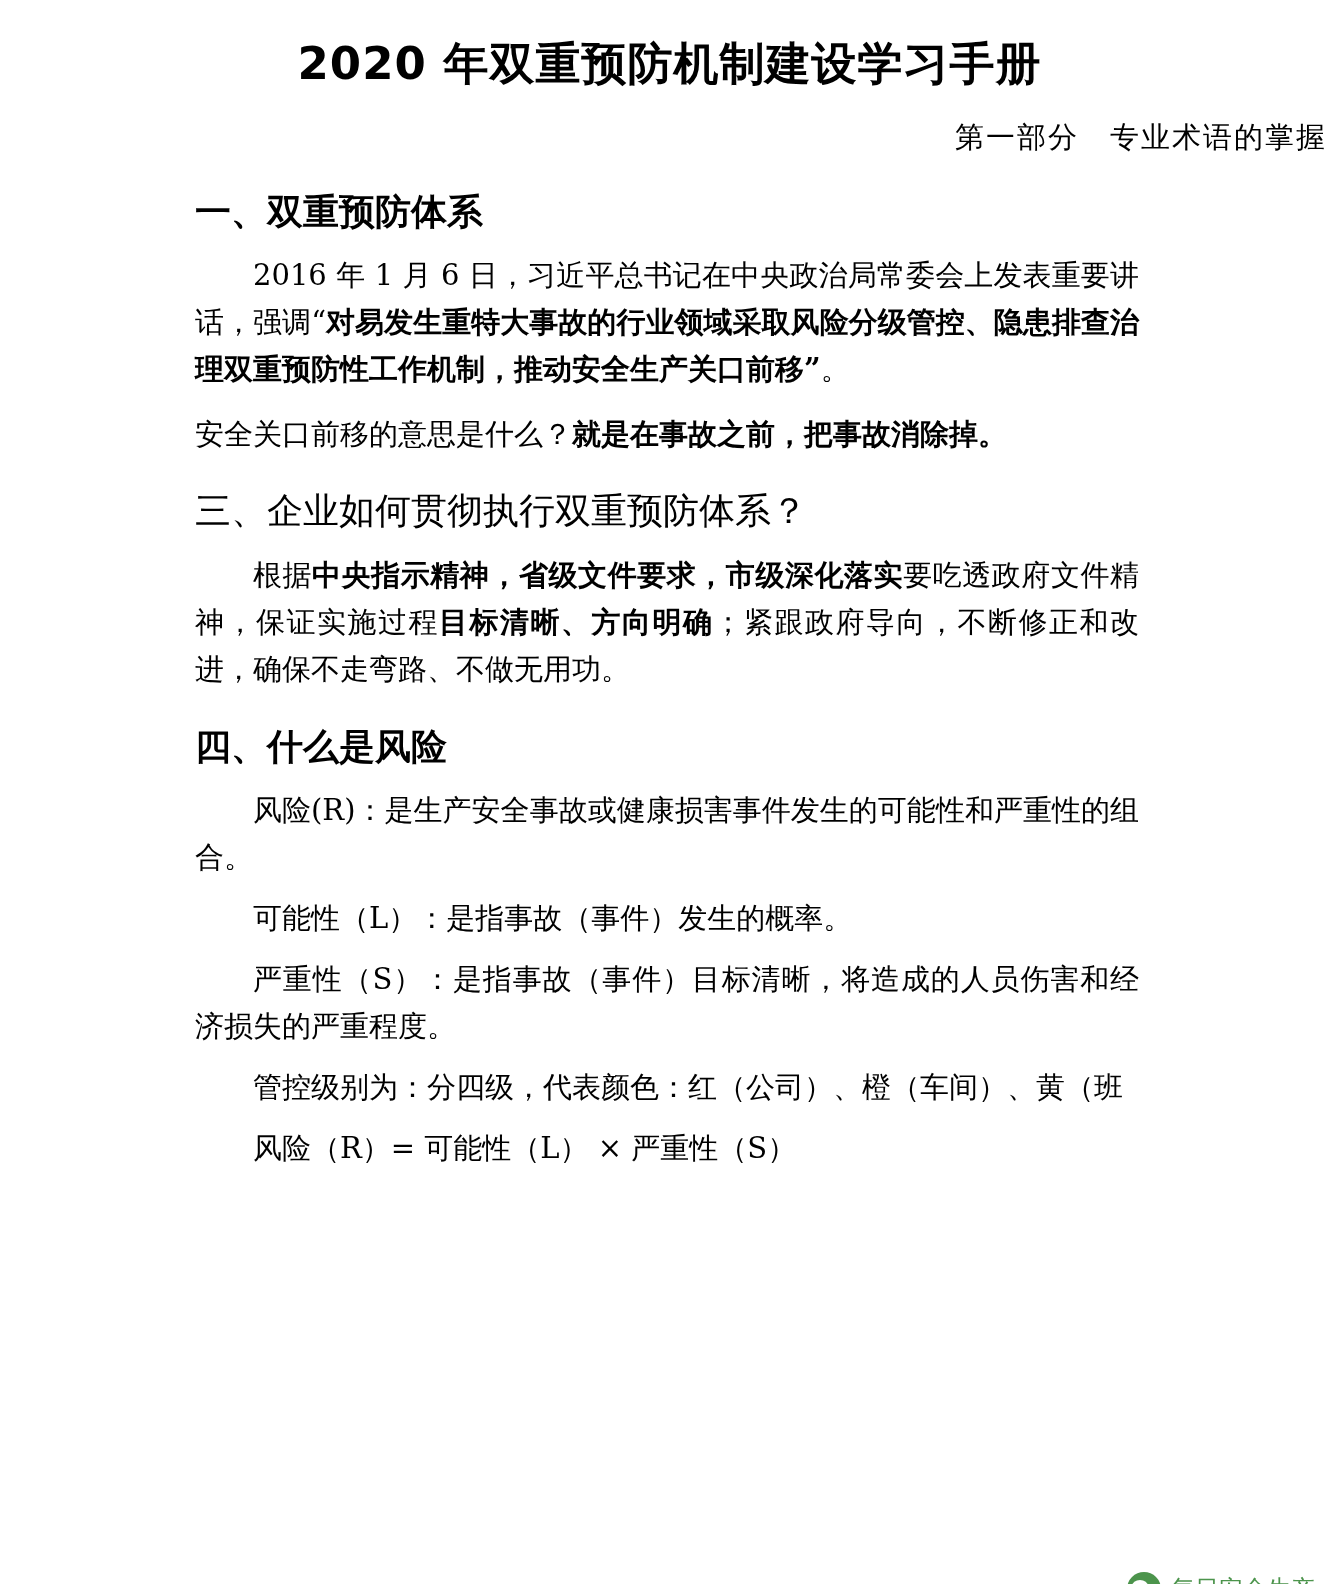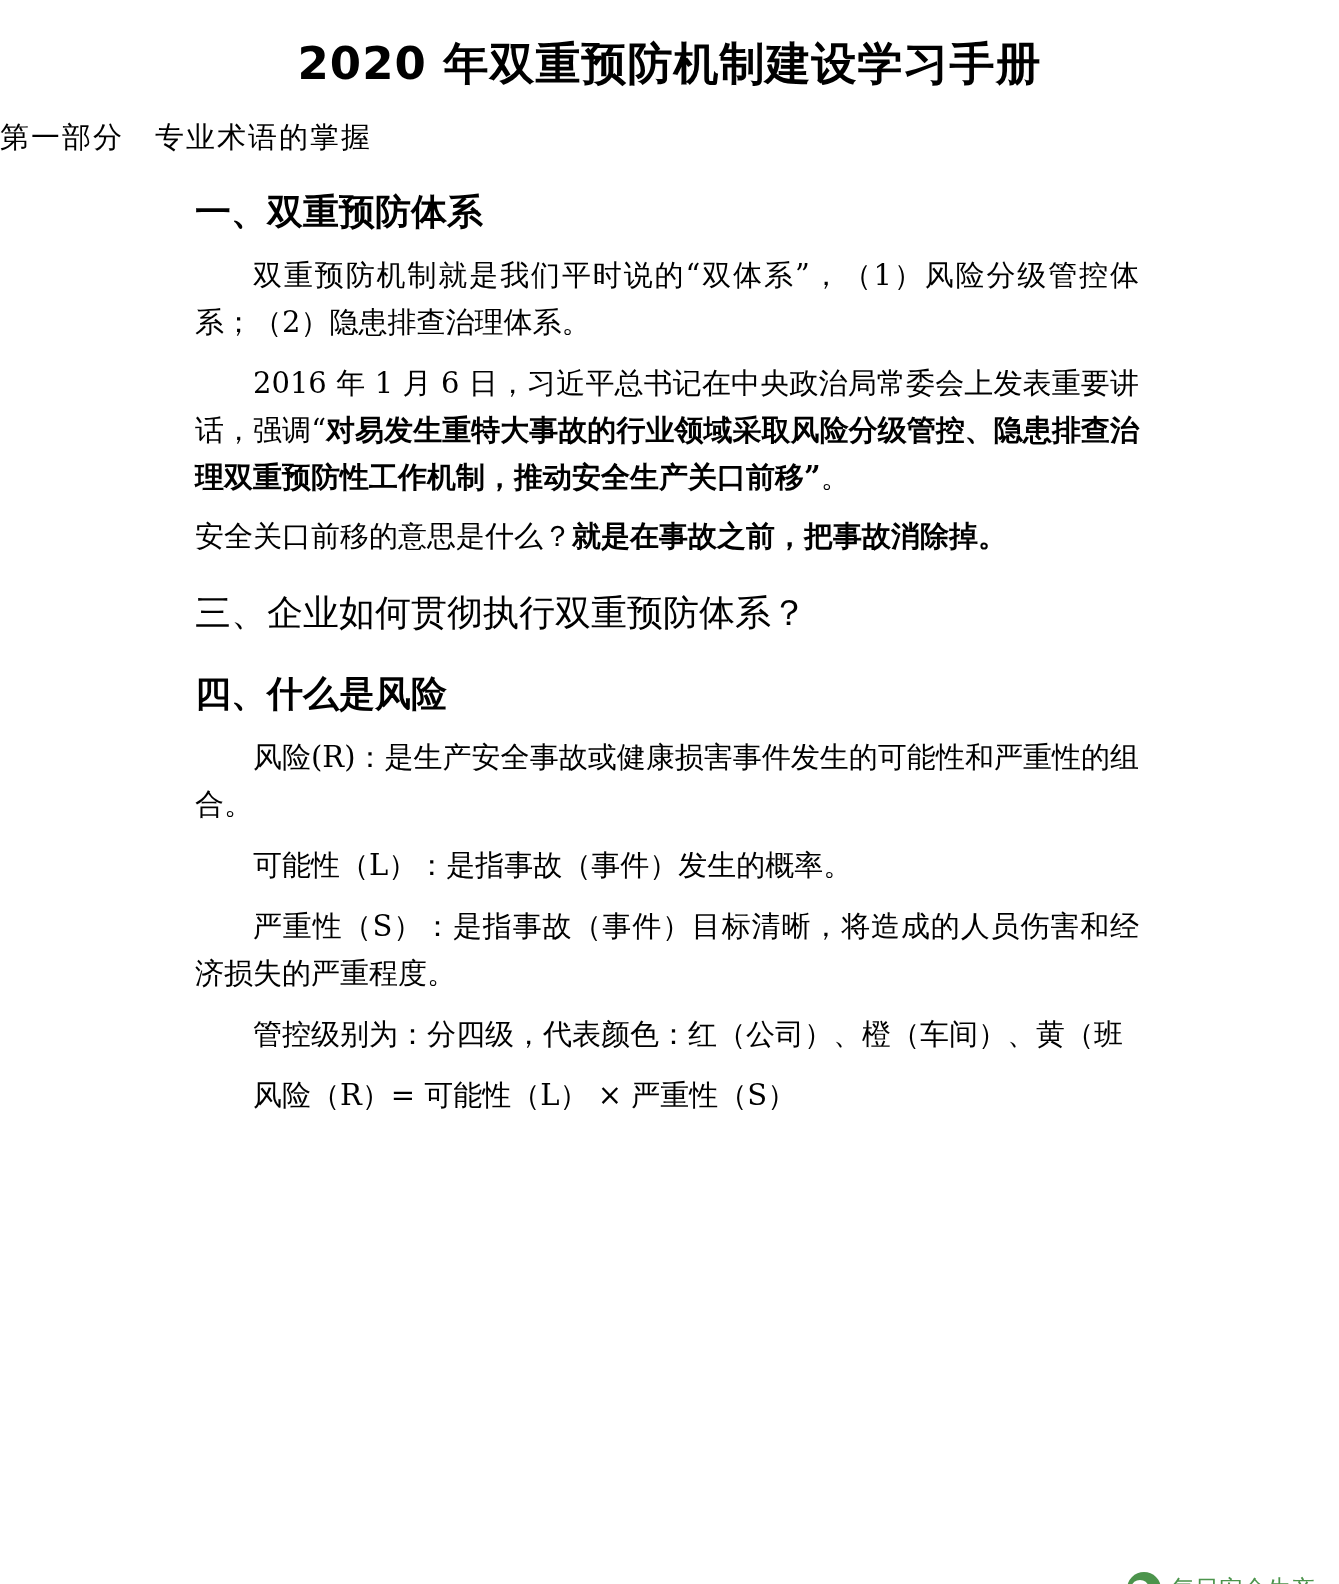--- a/index.html
+++ b/index.html
@@ -25,21 +25,21 @@
   .doc-title {
     text-align: center;
     font-family: "DejaVu Sans", "Liberation Sans", sans-serif;
     font-weight: bold;
     font-size: 45px;
     letter-spacing: 1px;
     margin: 36px 0 0 0;
     line-height: 1.25;
   }
   .doc-subtitle {
-    text-align: left;
+    text-align: right;
     font-size: 29px;
     margin: 26px 12px 0 0;
     letter-spacing: 2px;
     font-family: "DejaVu Serif", "Liberation Serif", serif;
   }
   .content {
     padding: 0 200px 0 195px;
     box-sizing: border-box;
   }
   .section-head {
@@ -53,21 +53,21 @@
     font-weight: normal;
   }
   .para {
     font-size: 29px;
     line-height: 1.62;
     margin: 14px 0 0 0;
     text-indent: 2em;
     text-align: justify;
   }
   .para.noindent { text-indent: 0; }
-  .para.tight { margin-top: 12px; }
+  .para.tight { margin-top: 18px; }
   .b { font-weight: bold; }
   .watermark {
     position: absolute;
     right: 24px;
     bottom: 14px;
     display: flex;
     align-items: center;
     gap: 10px;
     color: #3d8b3d;
     font-family: "DejaVu Sans", "Liberation Sans", sans-serif;
@@ -102,26 +102,26 @@
 <body>
 
 <div class="page">
 
   <h1 class="doc-title">2020 年双重预防机制建设学习手册</h1>
   <div class="doc-subtitle">第一部分　专业术语的掌握</div>
 
   <div class="content">
 
     <div class="section-head">一、双重预防体系</div>
-    <p class="para">双重预防机制就是我们平时说的“双体系”，（1）风险分级管控体系；（2）隐患排查治理体系。</p>
 
     <p class="para"><span>2016 年 1 月 6 日，习近平总书记在中央政治局常委会上发表重要讲话，强调“</span><span class="b">对易发生重特大事故的行业领域采取风险分级管控、隐患排查治理双重预防性工作机制，推动安全生产关口前移”</span><span>。</span></p>
     <p class="para noindent tight"><span>安全关口前移的意思是什么？</span><span class="b">就是在事故之前，把事故消除掉。</span></p>
 
     <div class="section-head thin">三、企业如何贯彻执行双重预防体系？</div>
+    <p class="para"><span>根据</span><span class="b">中央指示精神，省级文件要求，市级深化落实</span><span>要吃透政府文件精神，保证实施过程</span><span class="b">目标清晰、方向明确</span><span>；紧跟政府导向，不断修正和改进，确保不走弯路、不做无用功。</span></p>
 
     <div class="section-head">四、什么是风险</div>
     <p class="para">风险(R)：是生产安全事故或健康损害事件发生的可能性和严重性的组合。</p>
     <p class="para">可能性（L）：是指事故（事件）发生的概率。</p>
     <p class="para">严重性（S）：是指事故（事件）目标清晰，将造成的人员伤害和经济损失的严重程度。</p>
     <p class="para">管控级别为：分四级，代表颜色：红（公司）、橙（车间）、黄（班</p>
     <p class="para">风险（R）= 可能性（L） × 严重性（S）</p>
 
   </div>
 

